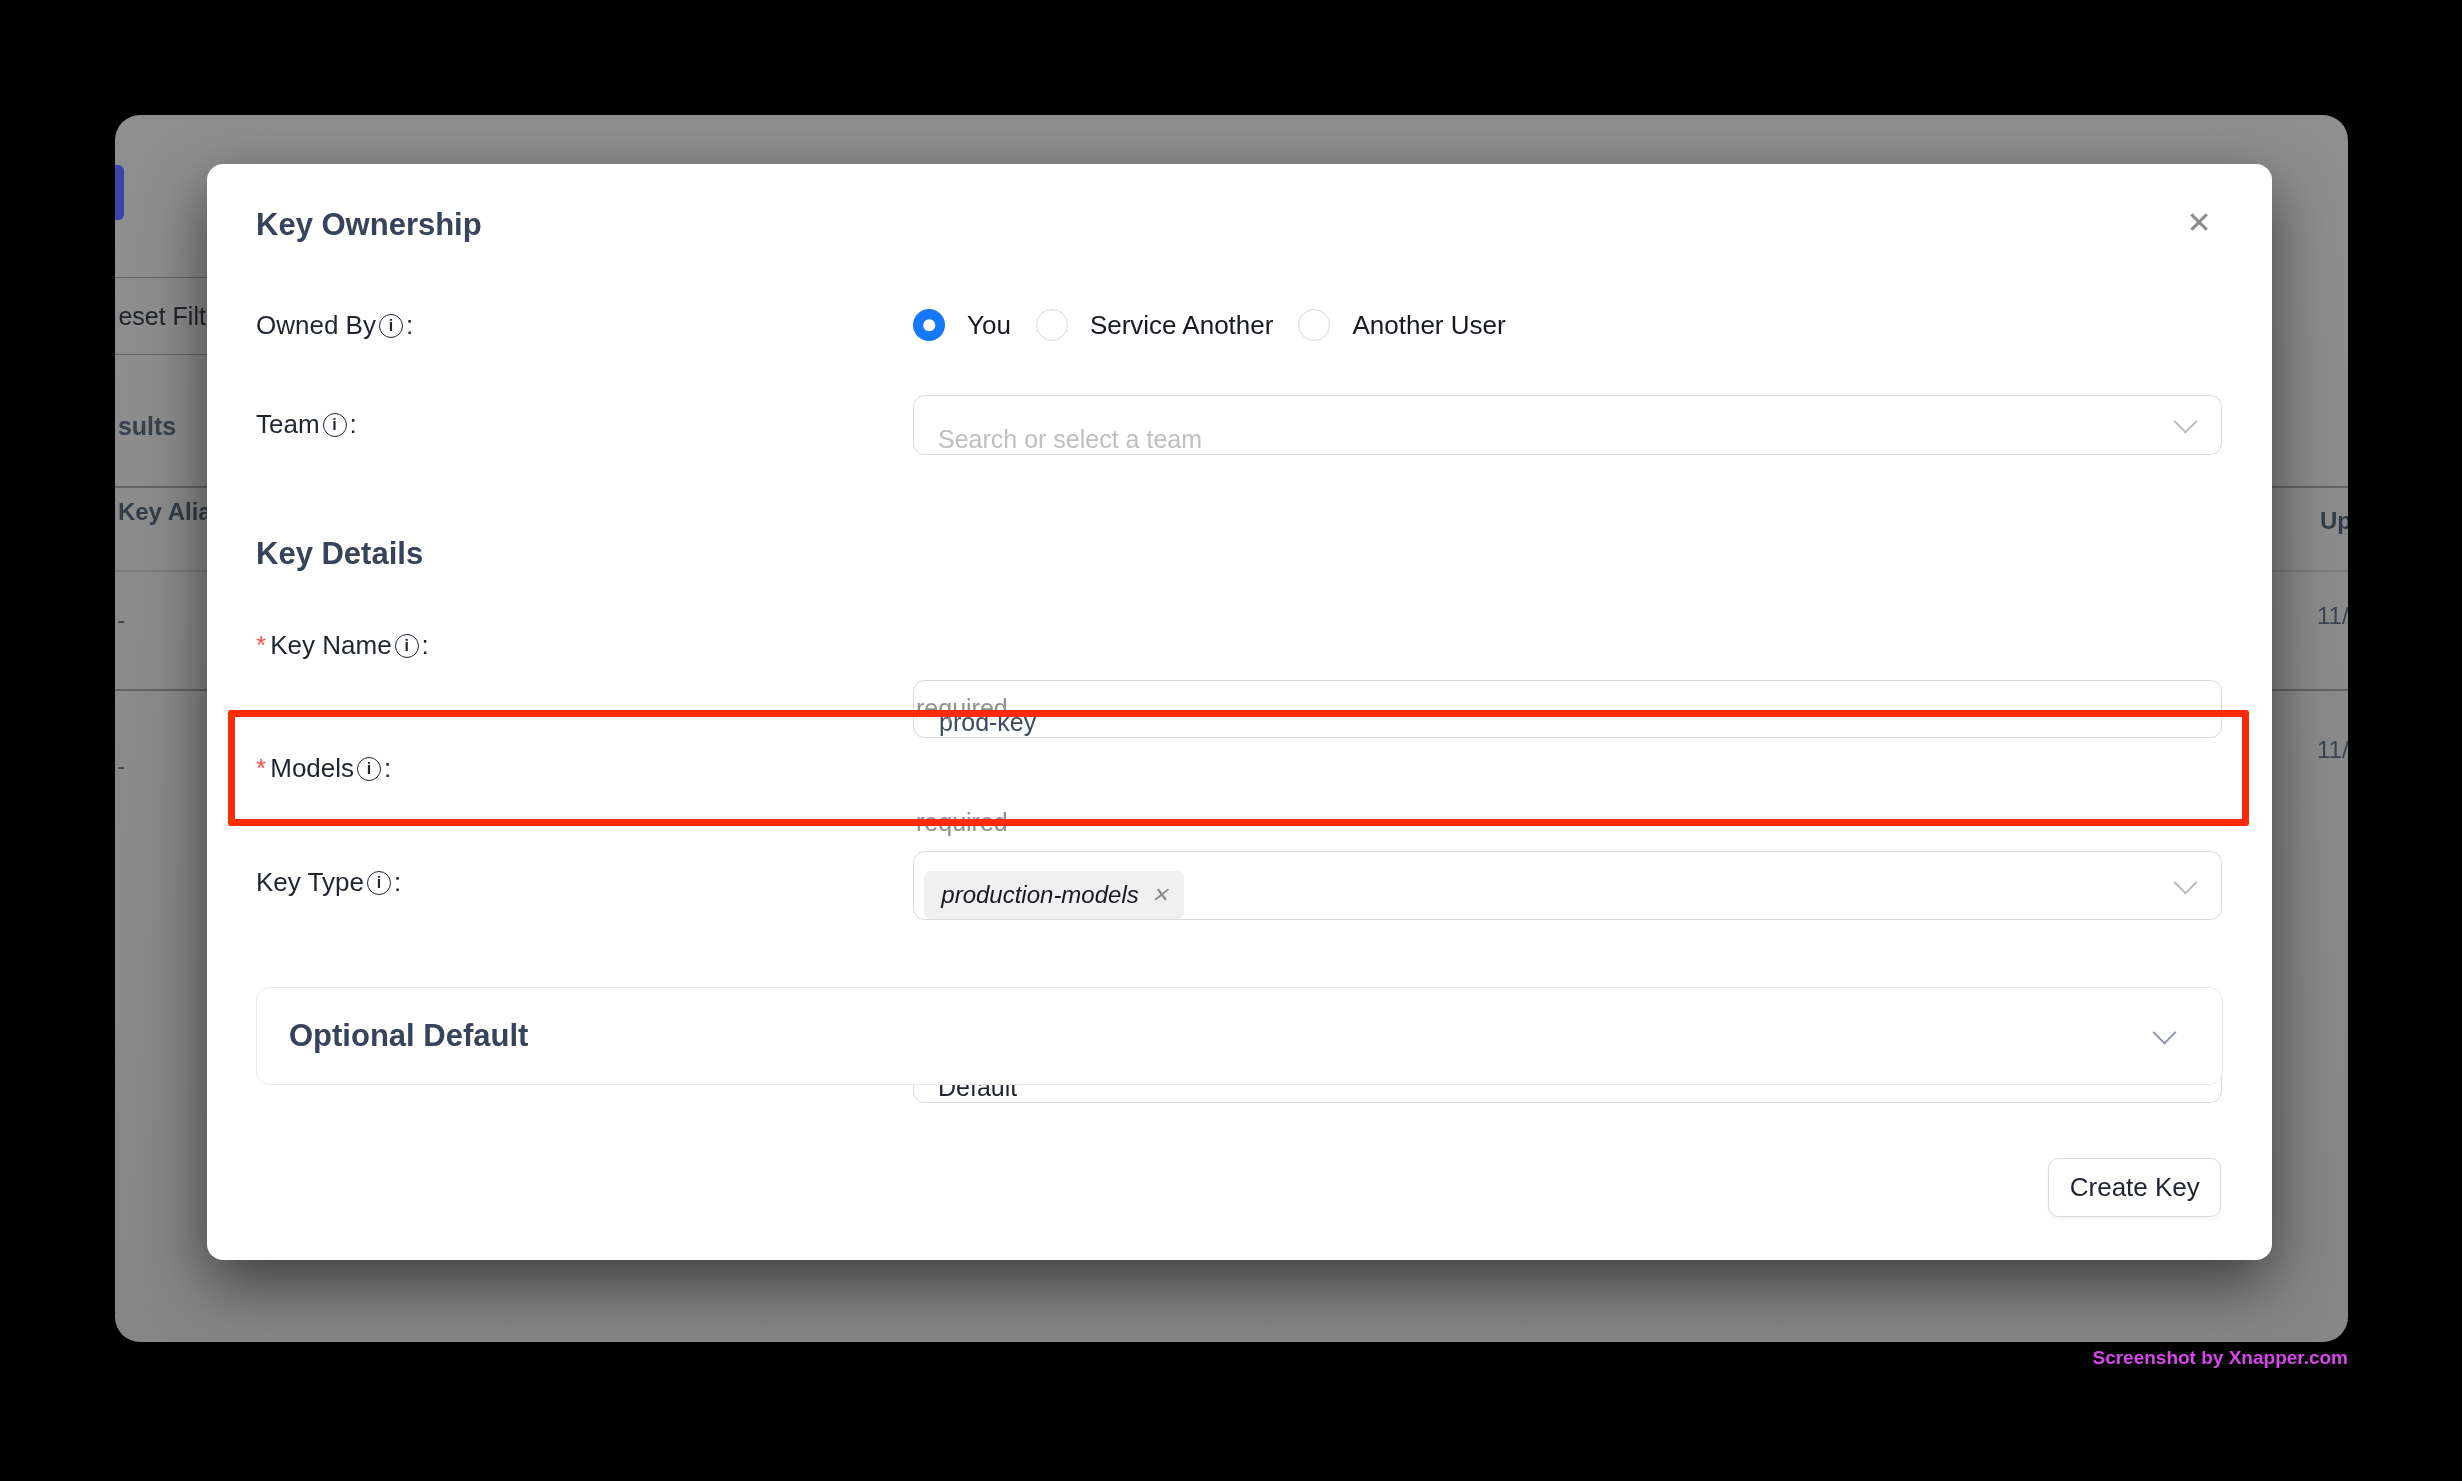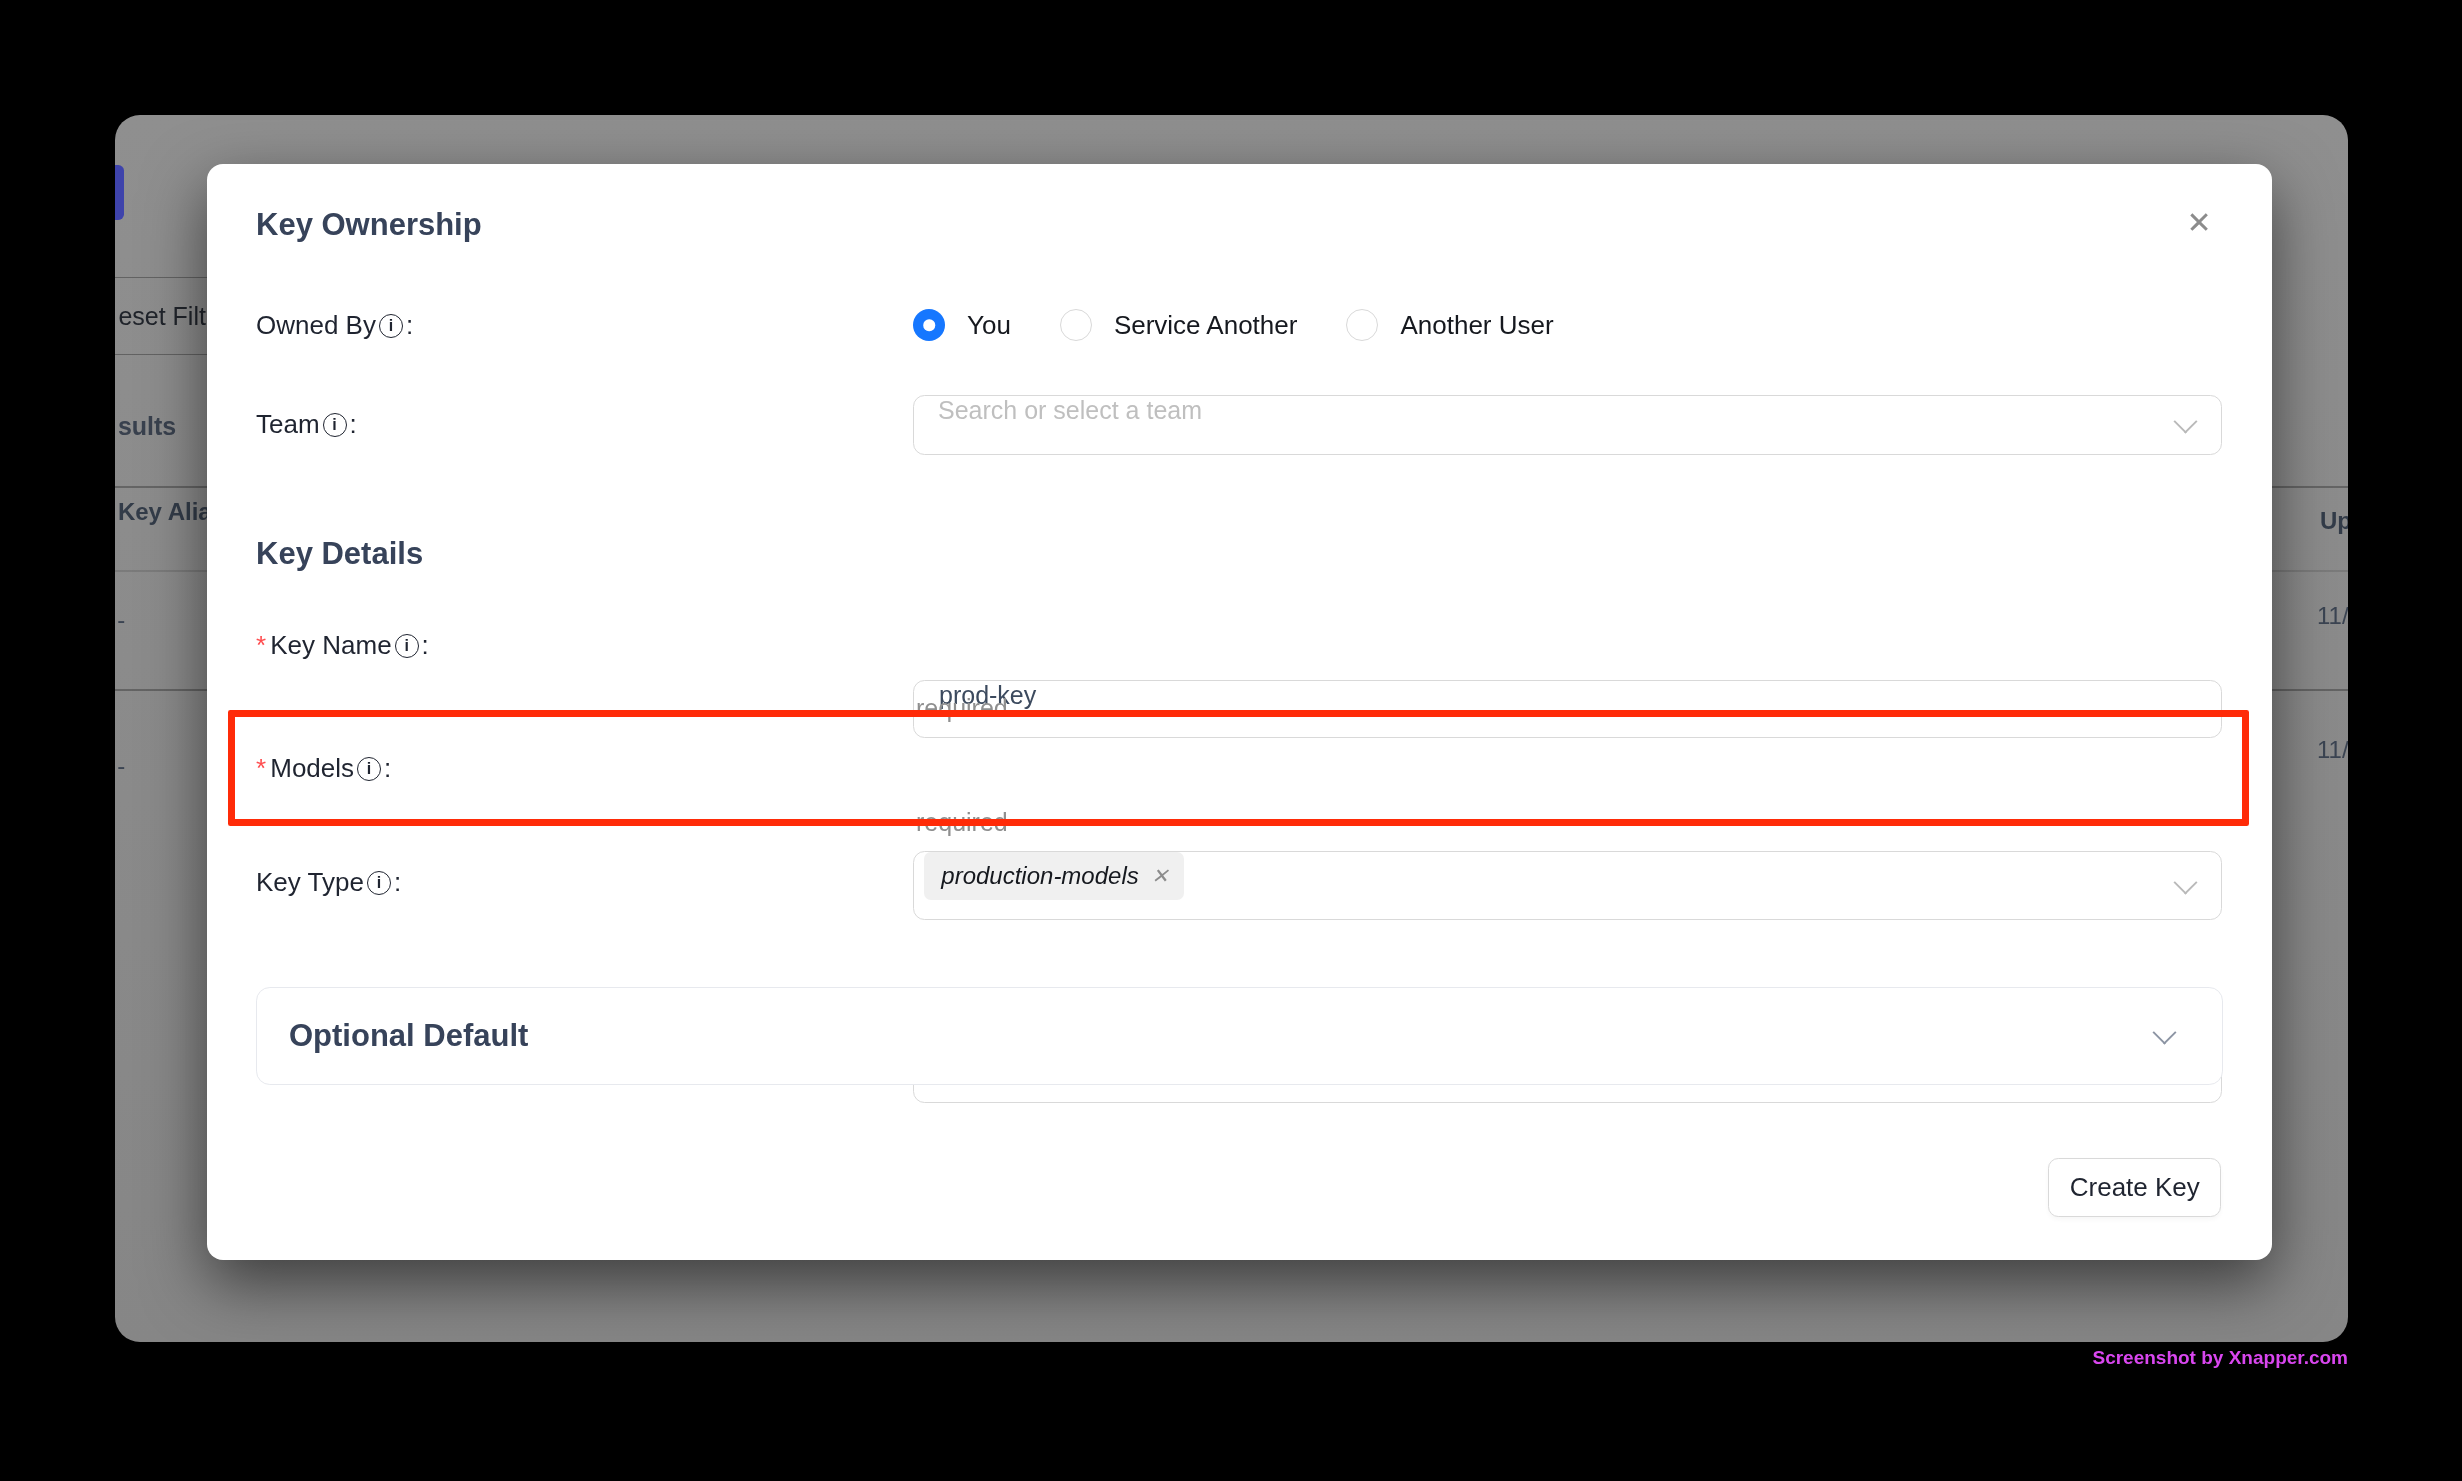--- a/index.html
+++ b/index.html
@@ -32,28 +32,28 @@
   .m-content { position:absolute; left:49px; right:49px; top:0; bottom:0; }
   .m-title { position:absolute; left:0; font-size:31px; font-weight:600; color:#37435a; }
   .form-label { position:absolute; left:0; display:flex; align-items:center; gap:3px;
                 font-size:26px; color:#1f2430; }
   .req-star { color:#ff4d4f; font-size:26px; margin-right:1.1px; }
   .info-icon { width:24px; height:24px; border:1.7px solid #1f2430; border-radius:50%;
                display:inline-flex; align-items:center; justify-content:center;
                font-size:16px; font-weight:600; color:#1f2430; }
   .ctl { position:absolute; left:657px; width:1309px; background:#fff; }
   .select, .text-input { border:1.7px solid #d9d9d9; border-radius:11.5px; display:flex;
-                         align-items:flex-start; position:relative; }
+                         align-items:flex-end; position:relative; }
   .select-placeholder { font-size:25px; color:#bfbfbf; padding-left:24px; }
   .select-value { font-size:25px; color:#1f2430; padding-left:24px; }
   .input-value { font-size:25px; color:#3c4a5e; padding-left:25px; }
   .chevron { position:absolute; right:27.5px; top:50%; width:17px; height:17px;
              border-right:2.9px solid #b9b9b9; border-bottom:2.9px solid #b9b9b9;
              transform:translateY(-70%) rotate(45deg); }
-  .radio-group { position:absolute; left:657px; display:flex; align-items:flex-start; gap:49px; }
+  .radio-group { position:absolute; left:657px; display:flex; align-items:flex-start; gap:25px; }
   .radio-opt { display:flex; align-items:center; gap:22px; cursor:pointer; }
   .radio-circle { width:32px; height:32px; border-radius:50%; position:relative; }
   .radio-circle.on { background:#1677ff; }
   .radio-circle.on::after { content:""; position:absolute; left:50%; top:50%; width:11.5px; height:11.5px;
                             background:#fff; border-radius:50%; transform:translate(-50%,-50%); }
   .radio-circle.off { background:#fff; border:1.7px solid #d9d9d9; }
   .radio-label { font-size:26px; color:#16191f; }
   .err-msg { position:absolute; left:660px; font-size:25px; color:#8f8f8f; }
   .tag { display:flex; align-items:center; gap:12.6px; background:#f0f0f0; border-radius:6.9px;
          margin-left:10.3px; height:48px; padding:0 15px 0 17px;font-style:italic; }

